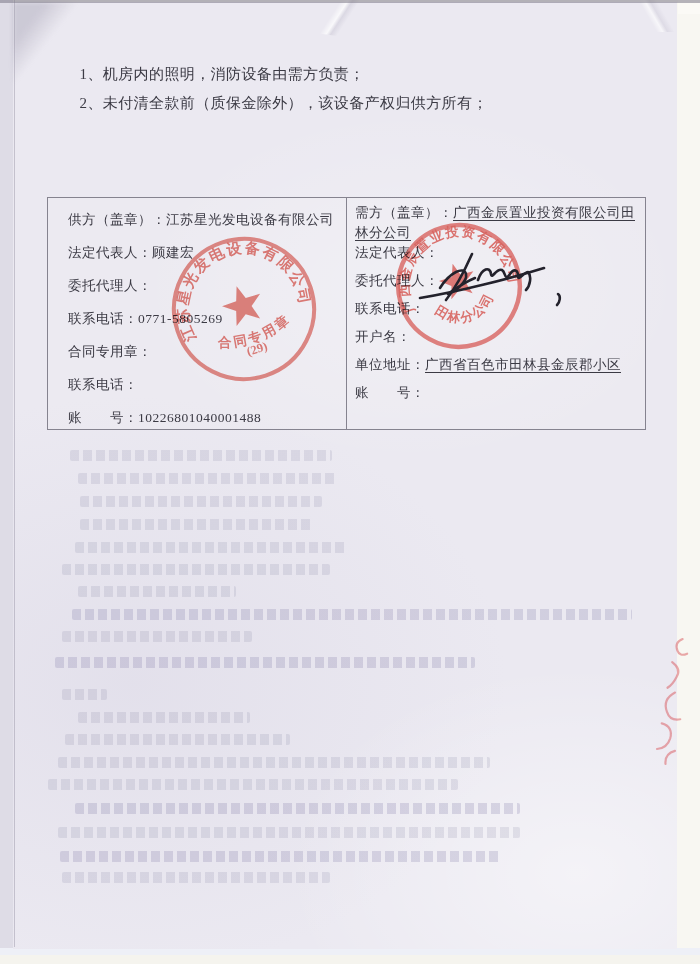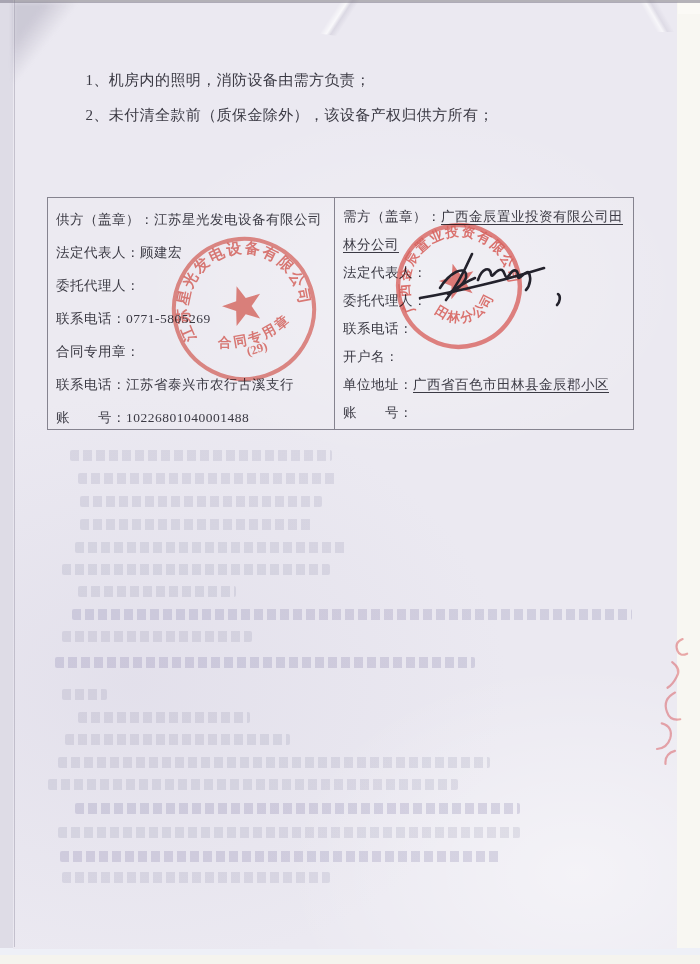--- a/index.html
+++ b/index.html
@@ -24,29 +24,29 @@
     background:linear-gradient(128deg, rgba(156,152,172,.38) 0 26px, rgba(156,152,172,0) 52px);
     filter:blur(2px);}
   .crease-a{position:absolute;left:280px;top:-6px;width:90px;height:40px;
     background:linear-gradient(115deg, transparent 44%, rgba(255,255,255,.7) 50%, rgba(170,166,186,.25) 54%, transparent 60%);
     transform:rotate(8deg);}
   .crease-b{position:absolute;left:600px;top:-4px;width:80px;height:34px;
     background:linear-gradient(60deg, transparent 44%, rgba(255,255,255,.6) 50%, rgba(170,166,186,.2) 55%, transparent 62%);}
   
   .clauses{position:absolute;left:45px;top:60px;width:606px;font-size:15px;line-height:29px;
     letter-spacing:.4px;text-align:justify;}
-  .clauses p{margin:6px;text-indent:2.3em;}
+  .clauses p{margin:0;text-indent:2.3em;}
   
   .info-table{position:absolute;left:47px;top:197px;width:585px;height:231px;
-    border:1px solid #85838f;display:flex;font-size:13.5px;background:rgba(255,255,255,.06);}
+    border:1px solid #85838f;display:flex;font-size:13.5px;background:rgba(255,255,255,.06);padding-left:12px;}
   .cell{box-sizing:border-box;padding:5px 6px 0 8px;}
   .cell-supplier{width:287px;border-right:1px solid #85838f;}
   .cell-buyer{width:298px;}
   .cell-supplier .trow{height:33px;display:flex;align-items:center;white-space:nowrap;}
-  .cell-buyer .trow{min-height:28px;line-height:28px;font-family:Liberation Serif, serif;}
+  .cell-buyer .trow{min-height:28px;line-height:20px;font-family:Liberation Serif, serif;}
   .tlabel{letter-spacing:.5px;}
   .tvalue{letter-spacing:.5px;}
   .u{text-decoration:underline;text-underline-offset:3px;}
   
   .stamp{position:absolute;mix-blend-mode:multiply;opacity:.85;}
   .stamp svg text{font-family:"Liberation Serif","DejaVu Serif",serif;font-weight:bold;}
   #stamp-supplier{left:169px;top:234px;width:150px;height:150px;transform:rotate(-18deg);}
   #stamp-buyer{left:392px;top:219px;width:134px;height:134px;transform:rotate(-16deg);}
   
   #signature{position:absolute;left:412px;top:242px;width:165px;height:72px;}
@@ -95,21 +95,20 @@
         </div>
       <div class="trow">
           <span class="tlabel">联系电话：</span>
           <span class="tvalue">0771-5805269</span>
         </div>
       <div class="trow">
           <span class="tlabel">合同专用章：</span>
         </div>
       <div class="trow">
           <span class="tlabel">联系电话：</span>
-          <span class="tvalue">江苏省泰兴市农行古溪支行</span>
         </div>
       <div class="trow">
           <span class="tlabel">账　　号：</span>
           <span class="tvalue">10226801040001488</span>
         </div>
     </div>
     <div class="cell cell-buyer">
       <div class="trow"><span class="tlabel">需方（盖章）：</span><span class="tvalue u">广西金辰置业投资有限公司田林分公司</span></div>
       <div class="trow"><span class="tlabel">法定代表人：</span><span class="tvalue"></span></div>
       <div class="trow"><span class="tlabel">委托代理人：</span><span class="tvalue"></span></div>

